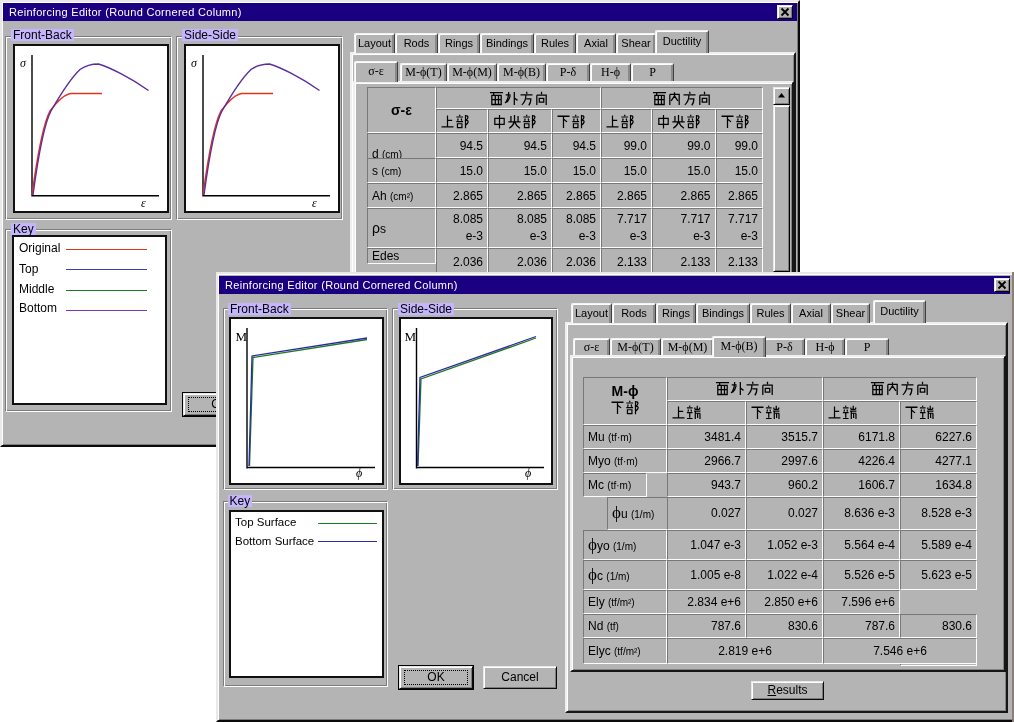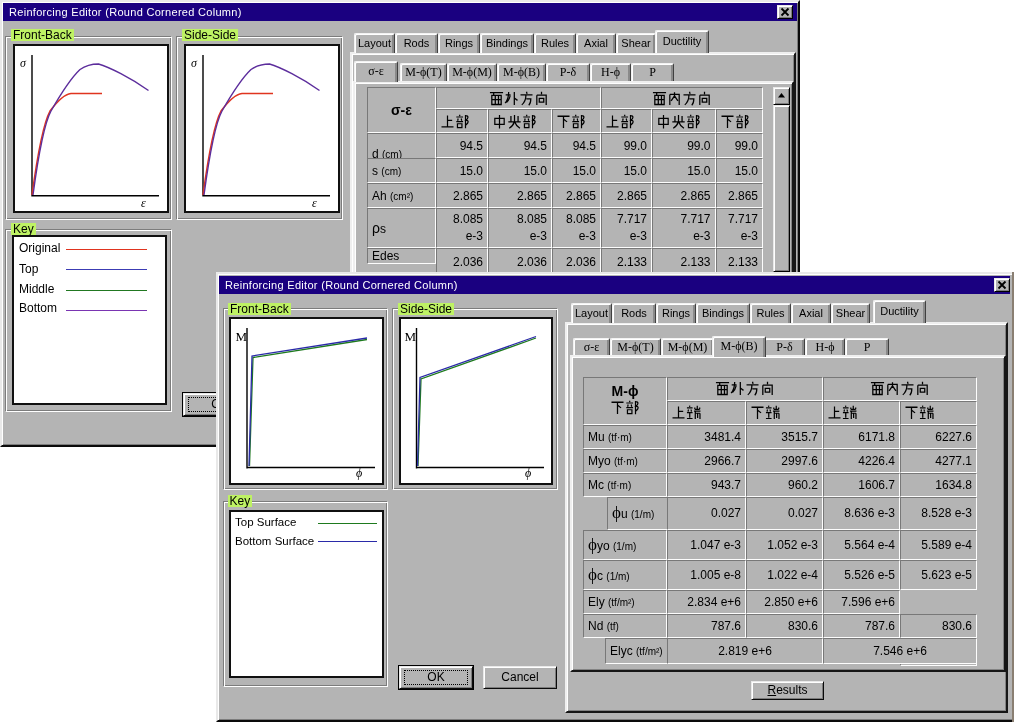--- a/index.html
+++ b/index.html
@@ -6,21 +6,21 @@
   font-family:"Liberation Sans",sans-serif;}
 .a{position:absolute}
 .win{position:absolute;background:#b4b4b4;border:2px solid;border-color:#e9e9e9 #0a0a0a #0a0a0a #e9e9e9;
   box-shadow:inset 1px 1px 0 #fff,inset -1px -1px 0 #7c7c7c;box-sizing:border-box}
 .title{position:absolute;background:#1a0080;color:#fff;font-size:11px;letter-spacing:.3px;
   line-height:18px;padding-left:6px;box-sizing:border-box}
 .cbtn{position:absolute;background:#b4b4b4;border:1px solid;border-color:#e9e9e9 #000 #000 #e9e9e9;
   box-shadow:inset 1px 1px 0 #fff,inset -1px -1px 0 #7c7c7c;box-sizing:border-box}
 .grp{position:absolute;border:1px solid;border-color:#7c7c7c #fff #fff #7c7c7c;
   box-shadow:inset 1px 1px 0 #fff,inset -1px -1px 0 #7c7c7c;box-sizing:border-box}
-.glab{position:absolute;background:#bef264;font-size:12px;line-height:12px;padding:0 2px;white-space:nowrap}
+.glab{position:absolute;background:#c4b5fd;font-size:12px;line-height:12px;padding:0 2px;white-space:nowrap}
 .wbox{position:absolute;background:#fff;border:2px solid #101010;box-sizing:border-box}
 .btn{position:absolute;background:#b4b4b4;border:1px solid;border-color:#e9e9e9 #0a0a0a #0a0a0a #e9e9e9;
   box-shadow:inset 1px 1px 0 #fff,inset -1px -1px 0 #7c7c7c;box-sizing:border-box;
   font-size:12px;text-align:center;color:#000}
 .btnd{position:absolute;border:1px solid #000;box-sizing:border-box}
 .btnd .in{position:absolute;left:0;top:0;right:0;bottom:0;background:#b4b4b4;
   border:1px solid;border-color:#e9e9e9 #0a0a0a #0a0a0a #e9e9e9;
   box-shadow:inset 1px 1px 0 #fff,inset -1px -1px 0 #7c7c7c;box-sizing:border-box;
   font-size:12px;text-align:center}
 .foc{position:absolute;left:4px;top:3px;right:4px;bottom:3px;border:1px dotted #000}
@@ -456,21 +456,21 @@
   <div class="cell" style="left:530px;top:152.5px;width:77px;height:24.0px;">3515.7</div>
   <div class="cell" style="left:607px;top:152.5px;width:77px;height:24.0px;">6171.8</div>
   <div class="cell" style="left:684px;top:152.5px;width:77px;height:24.0px;">6227.6</div>
   <div class="cell lcell" style="left:367px;top:176.5px;width:84px;height:24.0px;">
           <span>Myo&nbsp;<span style="font-size:10px">(tf·m)</span></span>
         </div>
   <div class="cell" style="left:451px;top:176.5px;width:79px;height:24.0px;">2966.7</div>
   <div class="cell" style="left:530px;top:176.5px;width:77px;height:24.0px;">2997.6</div>
   <div class="cell" style="left:607px;top:176.5px;width:77px;height:24.0px;">4226.4</div>
   <div class="cell" style="left:684px;top:176.5px;width:77px;height:24.0px;">4277.1</div>
-  <div class="cell lcell" style="left:367px;top:200.5px;width:84px;height:24.0px;">
+  <div class="cell lcell" style="left:367px;top:200.5px;width:64px;height:24.0px;">
           <span>Mc&nbsp;<span style="font-size:10px">(tf·m)</span></span>
         </div>
   <div class="cell" style="left:451px;top:200.5px;width:79px;height:24.0px;">943.7</div>
   <div class="cell" style="left:530px;top:200.5px;width:77px;height:24.0px;">960.2</div>
   <div class="cell" style="left:607px;top:200.5px;width:77px;height:24.0px;">1606.7</div>
   <div class="cell" style="left:684px;top:200.5px;width:77px;height:24.0px;">1634.8</div>
   <div class="cell lcell" style="left:367px;top:224.5px;width:84px;height:33.0px;margin-left:24px;">
           <span><span class="ser" style="font-size:17px">ϕ</span>u&nbsp;<span style="font-size:10px">(1/m)</span></span>
         </div>
   <div class="cell" style="left:451px;top:224.5px;width:79px;height:33.0px;">0.027</div>
@@ -498,21 +498,21 @@
   <div class="cell" style="left:530px;top:317.5px;width:77px;height:24.0px;">2.850 e+6</div>
   <div class="cell" style="left:607px;top:317.5px;width:77px;height:24.0px;">7.596 e+6</div>
   <div class="cell" style="left:684px;top:327px;width:77px;height:24.0px;margin-top:43px;">7.652 e+6</div>
   <div class="cell lcell" style="left:367px;top:341.5px;width:84px;height:24.0px;">
           <span>Nd&nbsp;<span style="font-size:10px">(tf)</span></span>
         </div>
   <div class="cell" style="left:451px;top:341.5px;width:79px;height:24.0px;">787.6</div>
   <div class="cell" style="left:530px;top:341.5px;width:77px;height:24.0px;">830.6</div>
   <div class="cell" style="left:607px;top:341.5px;width:77px;height:24.0px;">787.6</div>
   <div class="cell" style="left:684px;top:341.5px;width:77px;height:24.0px;">830.6</div>
-  <div class="cell lcell" style="left:389px;top:365.5px;width:84px;height:26.0px;">
+  <div class="cell lcell" style="left:367px;top:365.5px;width:84px;height:26.0px;">
           <span>Elyc&nbsp;<span style="font-size:10px">(tf/m²)</span></span>
         </div>
   <div class="cell hcell" style="left:451px;top:365.5px;width:156px;height:26.0px;">2.819 e+6</div>
   <div class="cell hcell" style="left:607px;top:365.5px;width:154px;height:26.0px;">7.546 e+6</div>
  </div>
 
  <div class="btn" style="left:535px;top:409px;width:73px;height:19px;line-height:17px;z-index:6"><span style="text-decoration:underline">R</span>esults</div>
 </div>
 </div>
 

